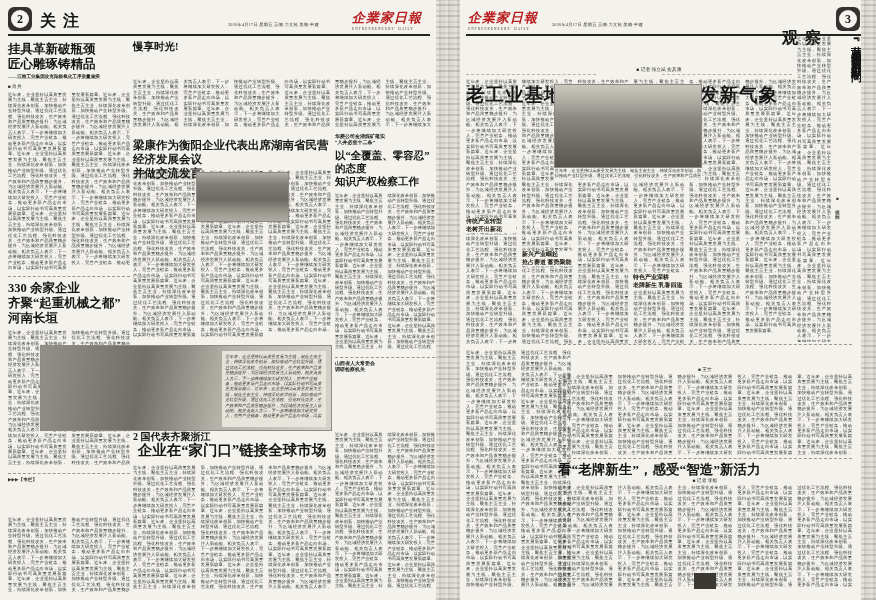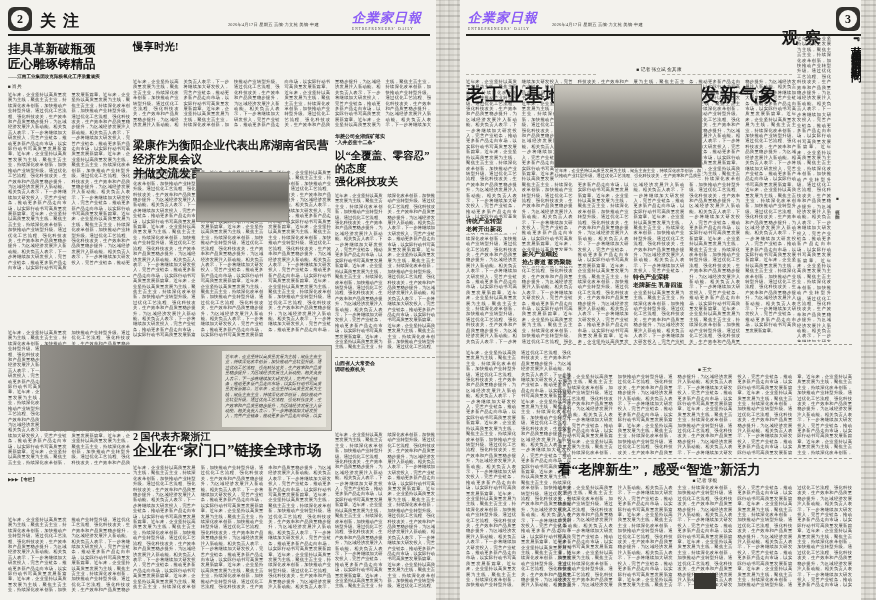--- a/index.html
+++ b/index.html
@@ -23,21 +23,21 @@
   .cols-3{column-count:3;column-gap:5px;}
   .cols-5{column-count:5;column-gap:5px;}
   .cols-6{column-count:6;column-gap:5px;}
   .kicker{font-weight:bold;color:#1a1a1a;white-space:pre-line;}
   .dash{border-top:1px dashed #9a988f;height:0;}
   .rule{background:#24241f;}
   .badge{width:24px;height:24px;background:#33322e;border-radius:6px;}
   .badge .circ{position:absolute;left:3px;top:3px;width:18px;height:18px;background:#f6f5f0;
                border-radius:50%;text-align:center;font-weight:bold;font-size:12px;line-height:18px;color:#1c1b18;}
   .section-ttl{font-size:16px;font-weight:bold;letter-spacing:7px;color:#141414;}
-  .masthead{font-size:13px;font-weight:bold;letter-spacing:1px;color:#8b5cf6;font-style:italic;}
+  .masthead{font-size:13px;font-weight:bold;letter-spacing:1px;color:#b91c1c;font-style:italic;}
   .masthead-sub{font-size:3.4px;letter-spacing:1.1px;color:#3c3b36;}
   .dateline{font-size:4.3px;color:#3a3934;letter-spacing:.2px;white-space:nowrap;}
   .photo{box-shadow:0 0 0 1px #8c8a83 inset;}
   .caption-panel{position:absolute;background:rgba(233,231,222,.94);padding:3px;}
   .caption-panel .tiny{font-style:italic;text-align:left;}
   .byline{font-size:4.8px;color:#33322d;}
   .subhead{font-size:6px;line-height:7.6px;font-weight:bold;color:#17160f;white-space:pre-line;
            background:#f3f2ed;}
   .vert{writing-mode:vertical-rl;text-orientation:upright;}
 </style>
@@ -60,20 +60,23 @@
     <div class="abs rule" style="left:8px;top:34px;width:422px;height:1.5px;"></div>
 
     <div class="abs hd" style="left:8px;top:42px;width:122px;font-size:12.5px;line-height:15px;">挂具革新破瓶颈
 匠心雕琢铸精品</div>
     <div class="abs" style="left:8px;top:74px;width:122px;font-size:4.6px;font-weight:bold;color:#22211c;">——江南工业集团攻克阳极氧化工序质量顽疾</div>
     <div class="abs byline" style="left:8px;top:83px;">■ 肖兵</div>
     <div class="abs tiny cols-2" style="left:8px;top:92px;width:122px;height:182px;">近年来，企业坚持以高质量发展为主线，聚焦主责主业，持续深化改革创新，加快推动产业转型升级。通过优化工艺流程、强化科技攻关，生产效率和产品质量稳步提升，为区域经济发展注入新动能。相关负责人表示，下一步将继续加大研发投入，完善产业链条，推动更多新产品走向市场，以实际行动书写高质量发展新篇章。近年来，企业坚持以高质量发展为主线，聚焦主责主业，持续深化改革创新，加快推动产业转型升级。通过优化工艺流程、强化科技攻关，生产效率和产品质量稳步提升，为区域经济发展注入新动能。相关负责人表示，下一步将继续加大研发投入，完善产业链条，推动更多新产品走向市场，以实际行动书写高质量发展新篇章。近年来，企业坚持以高质量发展为主线，聚焦主责主业，持续深化改革创新，加快推动产业转型升级。通过优化工艺流程、强化科技攻关，生产效率和产品质量稳步提升，为区域经济发展注入新动能。相关负责人表示，下一步将继续加大研发投入，完善产业链条，推动更多新产品走向市场，以实际行动书写高质量发展新篇章。近年来，企业坚持以高质量发展为主线，聚焦主责主业，持续深化改革创新，加快推动产业转型升级。通过优化工艺流程、强化科技攻关，生产效率和产品质量稳步提升，为区域经济发展注入新动能。相关负责人表示，下一步将继续加大研发投入，完善产业链条，推动更多新产品走向市场，以实际行动书写高质量发展新篇章。近年来，企业坚持以高质量发展为主线，聚焦主责主业，持续深化改革创新，加快推动产业转型升级。通过优化工艺流程、强化科技攻关，生产效率和产品质量稳步提升，为区域经济发展注入新动能。相关负责人表示，下一步将继续加大研发投入，完善产业链条，推动更多新产品走向市场，以实际行动书写高质量发展新篇章。近年来，企业坚持以高质量发展为主线，聚焦主责主业，持续深化改革创新，加快推动产业转型升级。通过优化工艺流程、强化科技攻关，生产效率和产品质量稳步提升，为区域经济发展注入新动能。相关负责人表示，下一步将继续加大研发投入，完善产业链条，推动更多新产品走向市场，以实际行动书写高质量发展新篇章。</div>
 
     <div class="abs dash" style="left:8px;top:276px;width:122px;"></div>
 
+    <div class="abs hd" style="left:8px;top:281px;width:124px;font-size:12.5px;line-height:15px;">330 余家企业
+齐聚“起重机械之都”
+河南长垣</div>
     <div class="abs tiny cols-2" style="left:8px;top:330px;width:122px;height:140px;">近年来，企业坚持以高质量发展为主线，聚焦主责主业，持续深化改革创新，加快推动产业转型升级。通过优化工艺流程、强化科技攻关，生产效率和产品质量稳步提升，为区域经济发展注入新动能。相关负责人表示，下一步将继续加大研发投入，完善产业链条，推动更多新产品走向市场，以实际行动书写高质量发展新篇章。近年来，企业坚持以高质量发展为主线，聚焦主责主业，持续深化改革创新，加快推动产业转型升级。通过优化工艺流程、强化科技攻关，生产效率和产品质量稳步提升，为区域经济发展注入新动能。相关负责人表示，下一步将继续加大研发投入，完善产业链条，推动更多新产品走向市场，以实际行动书写高质量发展新篇章。近年来，企业坚持以高质量发展为主线，聚焦主责主业，持续深化改革创新，加快推动产业转型升级。通过优化工艺流程、强化科技攻关，生产效率和产品质量稳步提升，为区域经济发展注入新动能。相关负责人表示，下一步将继续加大研发投入，完善产业链条，推动更多新产品走向市场，以实际行动书写高质量发展新篇章。近年来，企业坚持以高质量发展为主线，聚焦主责主业，持续深化改革创新，加快推动产业转型升级。通过优化工艺流程、强化科技攻关，生产效率和产品质量稳步提升，为区域经济发展注入新动能。相关负责人表示，下一步将继续加大研发投入，完善产业链条，推动更多新产品走向市场，以实际行动书写高质量发展新篇章。近年来，企业坚持以高质量发展为主线，聚焦主责主业，持续深化改革创新，加快推动产业转型升级。通过优化工艺流程、强化科技攻关，生产效率和产品质量稳步提升，为区域经济发展注入新动能。相关负责人表示，下一步将继续加大研发投入，完善产业链条，推动更多新产品走向市场，以实际行动书写高质量发展新篇章。</div>
 
     <div class="abs dash" style="left:8px;top:473px;width:122px;"></div>
 
     <div class="abs" style="left:8px;top:477px;font-size:4.6px;font-weight:bold;color:#34332d;">▶▶▶【专栏】</div>
     <div class="abs tiny cols-2" style="left:8px;top:517px;width:122px;height:76px;">近年来，企业坚持以高质量发展为主线，聚焦主责主业，持续深化改革创新，加快推动产业转型升级。通过优化工艺流程、强化科技攻关，生产效率和产品质量稳步提升，为区域经济发展注入新动能。相关负责人表示，下一步将继续加大研发投入，完善产业链条，推动更多新产品走向市场，以实际行动书写高质量发展新篇章。近年来，企业坚持以高质量发展为主线，聚焦主责主业，持续深化改革创新，加快推动产业转型升级。通过优化工艺流程、强化科技攻关，生产效率和产品质量稳步提升，为区域经济发展注入新动能。相关负责人表示，下一步将继续加大研发投入，完善产业链条，推动更多新产品走向市场，以实际行动书写高质量发展新篇章。近年来，企业坚持以高质量发展为主线，聚焦主责主业，持续深化改革创新，加快推动产业转型升级。通过优化工艺流程、强化科技攻关，生产效率和产品质量稳步提升，为区域经济发展注入新动能。相关负责人表示，下一步将继续加大研发投入，完善产业链条，推动更多新产品走向市场，以实际行动书写高质量发展新篇章。</div>
 
     <div class="abs hd" style="left:133px;top:40px;font-size:10.5px;">慢享时光!</div>
     <div class="abs tiny cols-6" style="left:133px;top:79px;width:298px;height:54px;">近年来，企业坚持以高质量发展为主线，聚焦主责主业，持续深化改革创新，加快推动产业转型升级。通过优化工艺流程、强化科技攻关，生产效率和产品质量稳步提升，为区域经济发展注入新动能。相关负责人表示，下一步将继续加大研发投入，完善产业链条，推动更多新产品走向市场，以实际行动书写高质量发展新篇章。近年来，企业坚持以高质量发展为主线，聚焦主责主业，持续深化改革创新，加快推动产业转型升级。通过优化工艺流程、强化科技攻关，生产效率和产品质量稳步提升，为区域经济发展注入新动能。相关负责人表示，下一步将继续加大研发投入，完善产业链条，推动更多新产品走向市场，以实际行动书写高质量发展新篇章。近年来，企业坚持以高质量发展为主线，聚焦主责主业，持续深化改革创新，加快推动产业转型升级。通过优化工艺流程、强化科技攻关，生产效率和产品质量稳步提升，为区域经济发展注入新动能。相关负责人表示，下一步将继续加大研发投入，完善产业链条，推动更多新产品走向市场，以实际行动书写高质量发展新篇章。近年来，企业坚持以高质量发展为主线，聚焦主责主业，持续深化改革创新，加快推动产业转型升级。通过优化工艺流程、强化科技攻关，生产效率和产品质量稳步提升，为区域经济发展注入新动能。相关负责人表示，下一步将继续加大研发投入，完善产业链条，推动更多新产品走向市场，以实际行动书写高质量发展新篇章。近年来，企业坚持以高质量发展为主线，聚焦主责主业，持续深化改革创新，加快推动产业转型升级。通过优化工艺流程、强化科技攻关，生产效率和产品质量稳步提升，为区域经济发展注入新动能。相关负责人表示，下一步将继续加大研发投入，完善产业链条，推动更多新产品走向市场，以实际行动书写高质量发展新篇章。</div>
 
@@ -84,28 +87,28 @@
          background:linear-gradient(180deg,#b7b4ac 0%,#83817b 22%,#6b6963 55%,#9a978f 80%,#b0ada5 100%);"></div>
 
     <div class="abs photo" style="left:40px;top:345px;width:292px;height:86px;
          background:linear-gradient(100deg,#93908a 0%,#706e68 35%,#b4b1a8 62%,#d6d3ca 100%);">
       <div class="caption-panel" style="right:6px;top:6px;width:98px;height:70px;">
         <div class="tiny" style="height:64px;font-size:4.2px;">近年来，企业坚持以高质量发展为主线，聚焦主责主业，持续深化改革创新，加快推动产业转型升级。通过优化工艺流程、强化科技攻关，生产效率和产品质量稳步提升，为区域经济发展注入新动能。相关负责人表示，下一步将继续加大研发投入，完善产业链条，推动更多新产品走向市场，以实际行动书写高质量发展新篇章。近年来，企业坚持以高质量发展为主线，聚焦主责主业，持续深化改革创新，加快推动产业转型升级。通过优化工艺流程、强化科技攻关，生产效率和产品质量稳步提升，为区域经济发展注入新动能。相关负责人表示，下一步将继续加大研发投入，完善产业链条，推动更多新产品走向市场，以实际行动书写高质量发展新篇章。</div>
       </div>
     </div>
 
     <div class="abs hd" style="left:133px;top:430px;font-size:10px;">2 国代表齐聚浙江</div>
-    <div class="abs hd" style="left:133px;top:441px;width:198px;font-size:14.5px;white-space:nowrap;overflow:hidden;">企业在“家门口”链接全球市场</div>
+    <div class="abs hd" style="left:133px;top:441px;width:198px;font-size:14.5px;white-space:nowrap;overflow:hidden;text-align:center;">企业在“家门口”链接全球市场</div>
     <div class="abs tiny cols-3" style="left:133px;top:465px;width:198px;height:128px;">近年来，企业坚持以高质量发展为主线，聚焦主责主业，持续深化改革创新，加快推动产业转型升级。通过优化工艺流程、强化科技攻关，生产效率和产品质量稳步提升，为区域经济发展注入新动能。相关负责人表示，下一步将继续加大研发投入，完善产业链条，推动更多新产品走向市场，以实际行动书写高质量发展新篇章。近年来，企业坚持以高质量发展为主线，聚焦主责主业，持续深化改革创新，加快推动产业转型升级。通过优化工艺流程、强化科技攻关，生产效率和产品质量稳步提升，为区域经济发展注入新动能。相关负责人表示，下一步将继续加大研发投入，完善产业链条，推动更多新产品走向市场，以实际行动书写高质量发展新篇章。近年来，企业坚持以高质量发展为主线，聚焦主责主业，持续深化改革创新，加快推动产业转型升级。通过优化工艺流程、强化科技攻关，生产效率和产品质量稳步提升，为区域经济发展注入新动能。相关负责人表示，下一步将继续加大研发投入，完善产业链条，推动更多新产品走向市场，以实际行动书写高质量发展新篇章。近年来，企业坚持以高质量发展为主线，聚焦主责主业，持续深化改革创新，加快推动产业转型升级。通过优化工艺流程、强化科技攻关，生产效率和产品质量稳步提升，为区域经济发展注入新动能。相关负责人表示，下一步将继续加大研发投入，完善产业链条，推动更多新产品走向市场，以实际行动书写高质量发展新篇章。近年来，企业坚持以高质量发展为主线，聚焦主责主业，持续深化改革创新，加快推动产业转型升级。通过优化工艺流程、强化科技攻关，生产效率和产品质量稳步提升，为区域经济发展注入新动能。相关负责人表示，下一步将继续加大研发投入，完善产业链条，推动更多新产品走向市场，以实际行动书写高质量发展新篇章。近年来，企业坚持以高质量发展为主线，聚焦主责主业，持续深化改革创新，加快推动产业转型升级。通过优化工艺流程、强化科技攻关，生产效率和产品质量稳步提升，为区域经济发展注入新动能。相关负责人表示，下一步将继续加大研发投入，完善产业链条，推动更多新产品走向市场，以实际行动书写高质量发展新篇章。近年来，企业坚持以高质量发展为主线，聚焦主责主业，持续深化改革创新，加快推动产业转型升级。通过优化工艺流程、强化科技攻关，生产效率和产品质量稳步提升，为区域经济发展注入新动能。相关负责人表示，下一步将继续加大研发投入，完善产业链条，推动更多新产品走向市场，以实际行动书写高质量发展新篇章。</div>
 
     <div class="abs kicker" style="left:335px;top:134px;font-size:5px;line-height:6.4px;">华菱公司金湖煤矿落实
 “入井必查十二条”</div>
     <div class="abs hd" style="left:335px;top:149px;width:100px;font-size:10.5px;line-height:13px;">以“全覆盖、零容忍”
 的态度
-强化科技攻关</div>
+知识产权检察工作</div>
     <div class="abs tiny cols-2" style="left:335px;top:193px;width:100px;height:160px;">近年来，企业坚持以高质量发展为主线，聚焦主责主业，持续深化改革创新，加快推动产业转型升级。通过优化工艺流程、强化科技攻关，生产效率和产品质量稳步提升，为区域经济发展注入新动能。相关负责人表示，下一步将继续加大研发投入，完善产业链条，推动更多新产品走向市场，以实际行动书写高质量发展新篇章。近年来，企业坚持以高质量发展为主线，聚焦主责主业，持续深化改革创新，加快推动产业转型升级。通过优化工艺流程、强化科技攻关，生产效率和产品质量稳步提升，为区域经济发展注入新动能。相关负责人表示，下一步将继续加大研发投入，完善产业链条，推动更多新产品走向市场，以实际行动书写高质量发展新篇章。近年来，企业坚持以高质量发展为主线，聚焦主责主业，持续深化改革创新，加快推动产业转型升级。通过优化工艺流程、强化科技攻关，生产效率和产品质量稳步提升，为区域经济发展注入新动能。相关负责人表示，下一步将继续加大研发投入，完善产业链条，推动更多新产品走向市场，以实际行动书写高质量发展新篇章。近年来，企业坚持以高质量发展为主线，聚焦主责主业，持续深化改革创新，加快推动产业转型升级。通过优化工艺流程、强化科技攻关，生产效率和产品质量稳步提升，为区域经济发展注入新动能。相关负责人表示，下一步将继续加大研发投入，完善产业链条，推动更多新产品走向市场，以实际行动书写高质量发展新篇章。近年来，企业坚持以高质量发展为主线，聚焦主责主业，持续深化改革创新，加快推动产业转型升级。通过优化工艺流程、强化科技攻关，生产效率和产品质量稳步提升，为区域经济发展注入新动能。相关负责人表示，下一步将继续加大研发投入，完善产业链条，推动更多新产品走向市场，以实际行动书写高质量发展新篇章。</div>
 
     <div class="abs dash" style="left:335px;top:357px;width:100px;"></div>
 
     <div class="abs kicker" style="left:335px;top:361px;font-size:5px;line-height:6.4px;">山西省人大常委会
 调研检察机关</div>
     <div class="abs tiny cols-2" style="left:335px;top:432px;width:100px;height:160px;">近年来，企业坚持以高质量发展为主线，聚焦主责主业，持续深化改革创新，加快推动产业转型升级。通过优化工艺流程、强化科技攻关，生产效率和产品质量稳步提升，为区域经济发展注入新动能。相关负责人表示，下一步将继续加大研发投入，完善产业链条，推动更多新产品走向市场，以实际行动书写高质量发展新篇章。近年来，企业坚持以高质量发展为主线，聚焦主责主业，持续深化改革创新，加快推动产业转型升级。通过优化工艺流程、强化科技攻关，生产效率和产品质量稳步提升，为区域经济发展注入新动能。相关负责人表示，下一步将继续加大研发投入，完善产业链条，推动更多新产品走向市场，以实际行动书写高质量发展新篇章。近年来，企业坚持以高质量发展为主线，聚焦主责主业，持续深化改革创新，加快推动产业转型升级。通过优化工艺流程、强化科技攻关，生产效率和产品质量稳步提升，为区域经济发展注入新动能。相关负责人表示，下一步将继续加大研发投入，完善产业链条，推动更多新产品走向市场，以实际行动书写高质量发展新篇章。近年来，企业坚持以高质量发展为主线，聚焦主责主业，持续深化改革创新，加快推动产业转型升级。通过优化工艺流程、强化科技攻关，生产效率和产品质量稳步提升，为区域经济发展注入新动能。相关负责人表示，下一步将继续加大研发投入，完善产业链条，推动更多新产品走向市场，以实际行动书写高质量发展新篇章。近年来，企业坚持以高质量发展为主线，聚焦主责主业，持续深化改革创新，加快推动产业转型升级。通过优化工艺流程、强化科技攻关，生产效率和产品质量稳步提升，为区域经济发展注入新动能。相关负责人表示，下一步将继续加大研发投入，完善产业链条，推动更多新产品走向市场，以实际行动书写高质量发展新篇章。</div>
   </div>
 
   <div class="noise" id="gutter-noise"></div>

